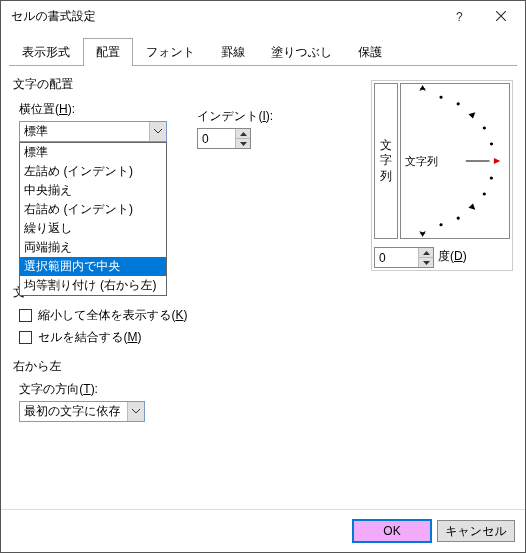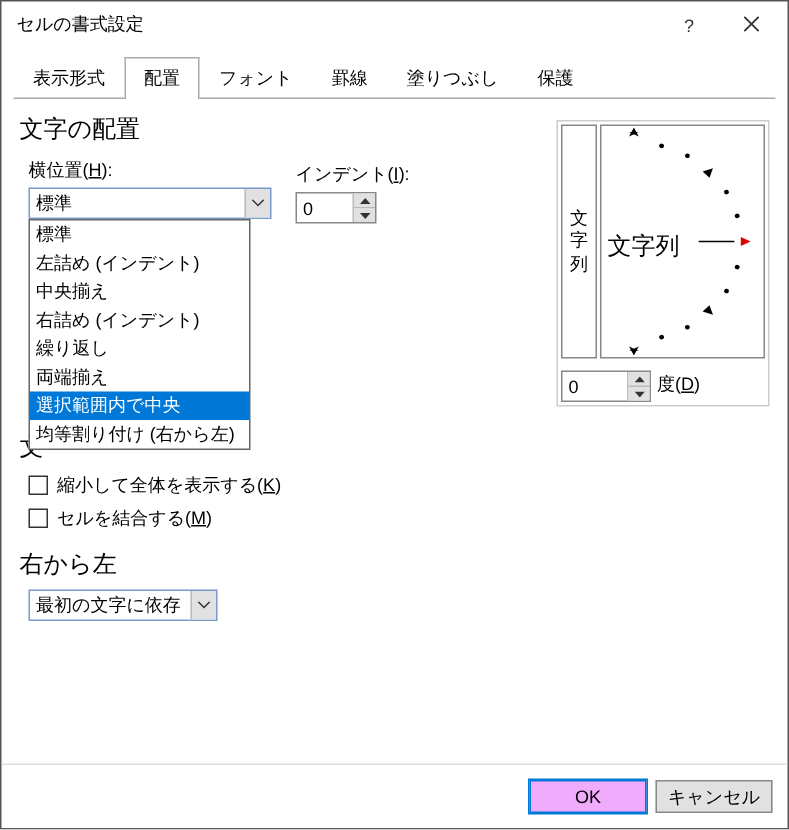--- a/index.html
+++ b/index.html
@@ -8,23 +8,23 @@
 .titlebar { display: flex; align-items: center; height: 30px; padding: 0 4px 0 10px; }
 .titlebar .title { flex: 1; }
 .titlebar .btn { width: 40px; height: 28px; display: flex; align-items: center; justify-content: center; color: #333; }
 .titlebar .btn svg { display: block; }
 .tabs { display: flex; margin: 6px 8px 0 8px; border-bottom: 1px solid #aaa; }
 .tab { padding: 5px 12px; border: 1px solid transparent; border-bottom: none; position: relative; top: 1px; cursor: default; }
 .tab.active { border-color: #aaa; background: #fff; }
 .body { flex: 1; display: flex; padding: 10px 12px; gap: 10px; }
 .left-col { flex: 1; position: relative; }
 .right-col { width: 142px; }
-legend, .group-label { font-size: 16px; margin-bottom: 8px; }
+legend, .group-label { font-size: 12px; margin-bottom: 8px; }
 .field-label { margin: 4px 0 3px 6px; display: block; }
-.combo { position: relative; width: 162px; margin-left: 6px; }
+.combo { position: relative; width: 148px; margin-left: 6px; }
 .combo-input { display: flex; border: 1px solid #7a9acb; height: 21px; align-items: center; background: #fff; }
 .combo-input span { flex: 1; padding: 0 4px; }
 .combo-btn { width: 17px; height: 19px; background: #e1e1e1; border-left: 1px solid #bbb; display: flex; align-items: center; justify-content: center; }
 .combo-btn svg { display:block; }
 .dropdown { position: absolute; top: 21px; left: 0; width: 148px; border: 1px solid #666; background: #fff; z-index: 10; }
 .dropdown .opt { padding: 1px 4px; }
 .dropdown .opt.sel { background: #0078d7; color: #fff; }
 .indent-block { position: absolute; left: 184px; top: 28px; }
 .spin { display: flex; border: 1px solid #888; width: 54px; height: 21px; align-items: center; background: #fff; margin-top:2px;}
 .spin span { flex: 1; padding: 0 4px; }
@@ -140,20 +140,23 @@
         <div class="check-row">
           <div class="checkbox"></div>
           <span>
             <span>セルを結合する(</span><span class="underline">M</span><span>)</span>
           </span>
         </div>
       </div>
 
       <div class="section3">
         <div class="group-label section-label">右から左</div>
+        <label class="field-label">
+          <span>文字の方向(</span><span class="underline">T</span><span>):</span>
+        </label>
         <div class="combo dir-combo">
           <div class="combo-input">
             <span>最初の文字に依存</span>
             <div class="combo-btn">
               <svg width="8" height="5">
                   <path d="M0 0 L4 4 L8 0" fill="none" stroke="#333"></path>
                 </svg>
             </div>
           </div>
         </div>
@@ -182,21 +185,21 @@
                   <circle cx="66" cy="0" r="1.5" transform="rotate(15)"></circle>
                   <circle cx="66" cy="0" r="1.5" transform="rotate(30)"></circle>
                   <polygon points="63,-3 69,0 63,3" transform="rotate(45)"></polygon>
                   <circle cx="66" cy="0" r="1.5" transform="rotate(60)"></circle>
                   <circle cx="66" cy="0" r="1.5" transform="rotate(75)"></circle>
                   <polygon points="70,-3 76,0 70,3 73,-3 73,3" transform="rotate(90)"></polygon>
                 </g>
                 <line x1="40" y1="0" x2="62" y2="0" stroke="#000" stroke-width="1"></line>
               </g>
             </svg>
-            <span style="position:absolute;left:4px;top:70px;font-size:16px;">文字列</span>
+            <span style="position:absolute;left:4px;top:70px;font-size:11px;">文字列</span>
           </div>
         </div>
         <div class="orient-deg">
           <div class="spin deg-spin">
             <span>0</span>
             <div class="spin-btns">
               <div>
                   <svg width="7" height="4">
                     <path d="M0 4 L3.5 0 L7 4 Z" fill="#333"></path>
                   </svg>

